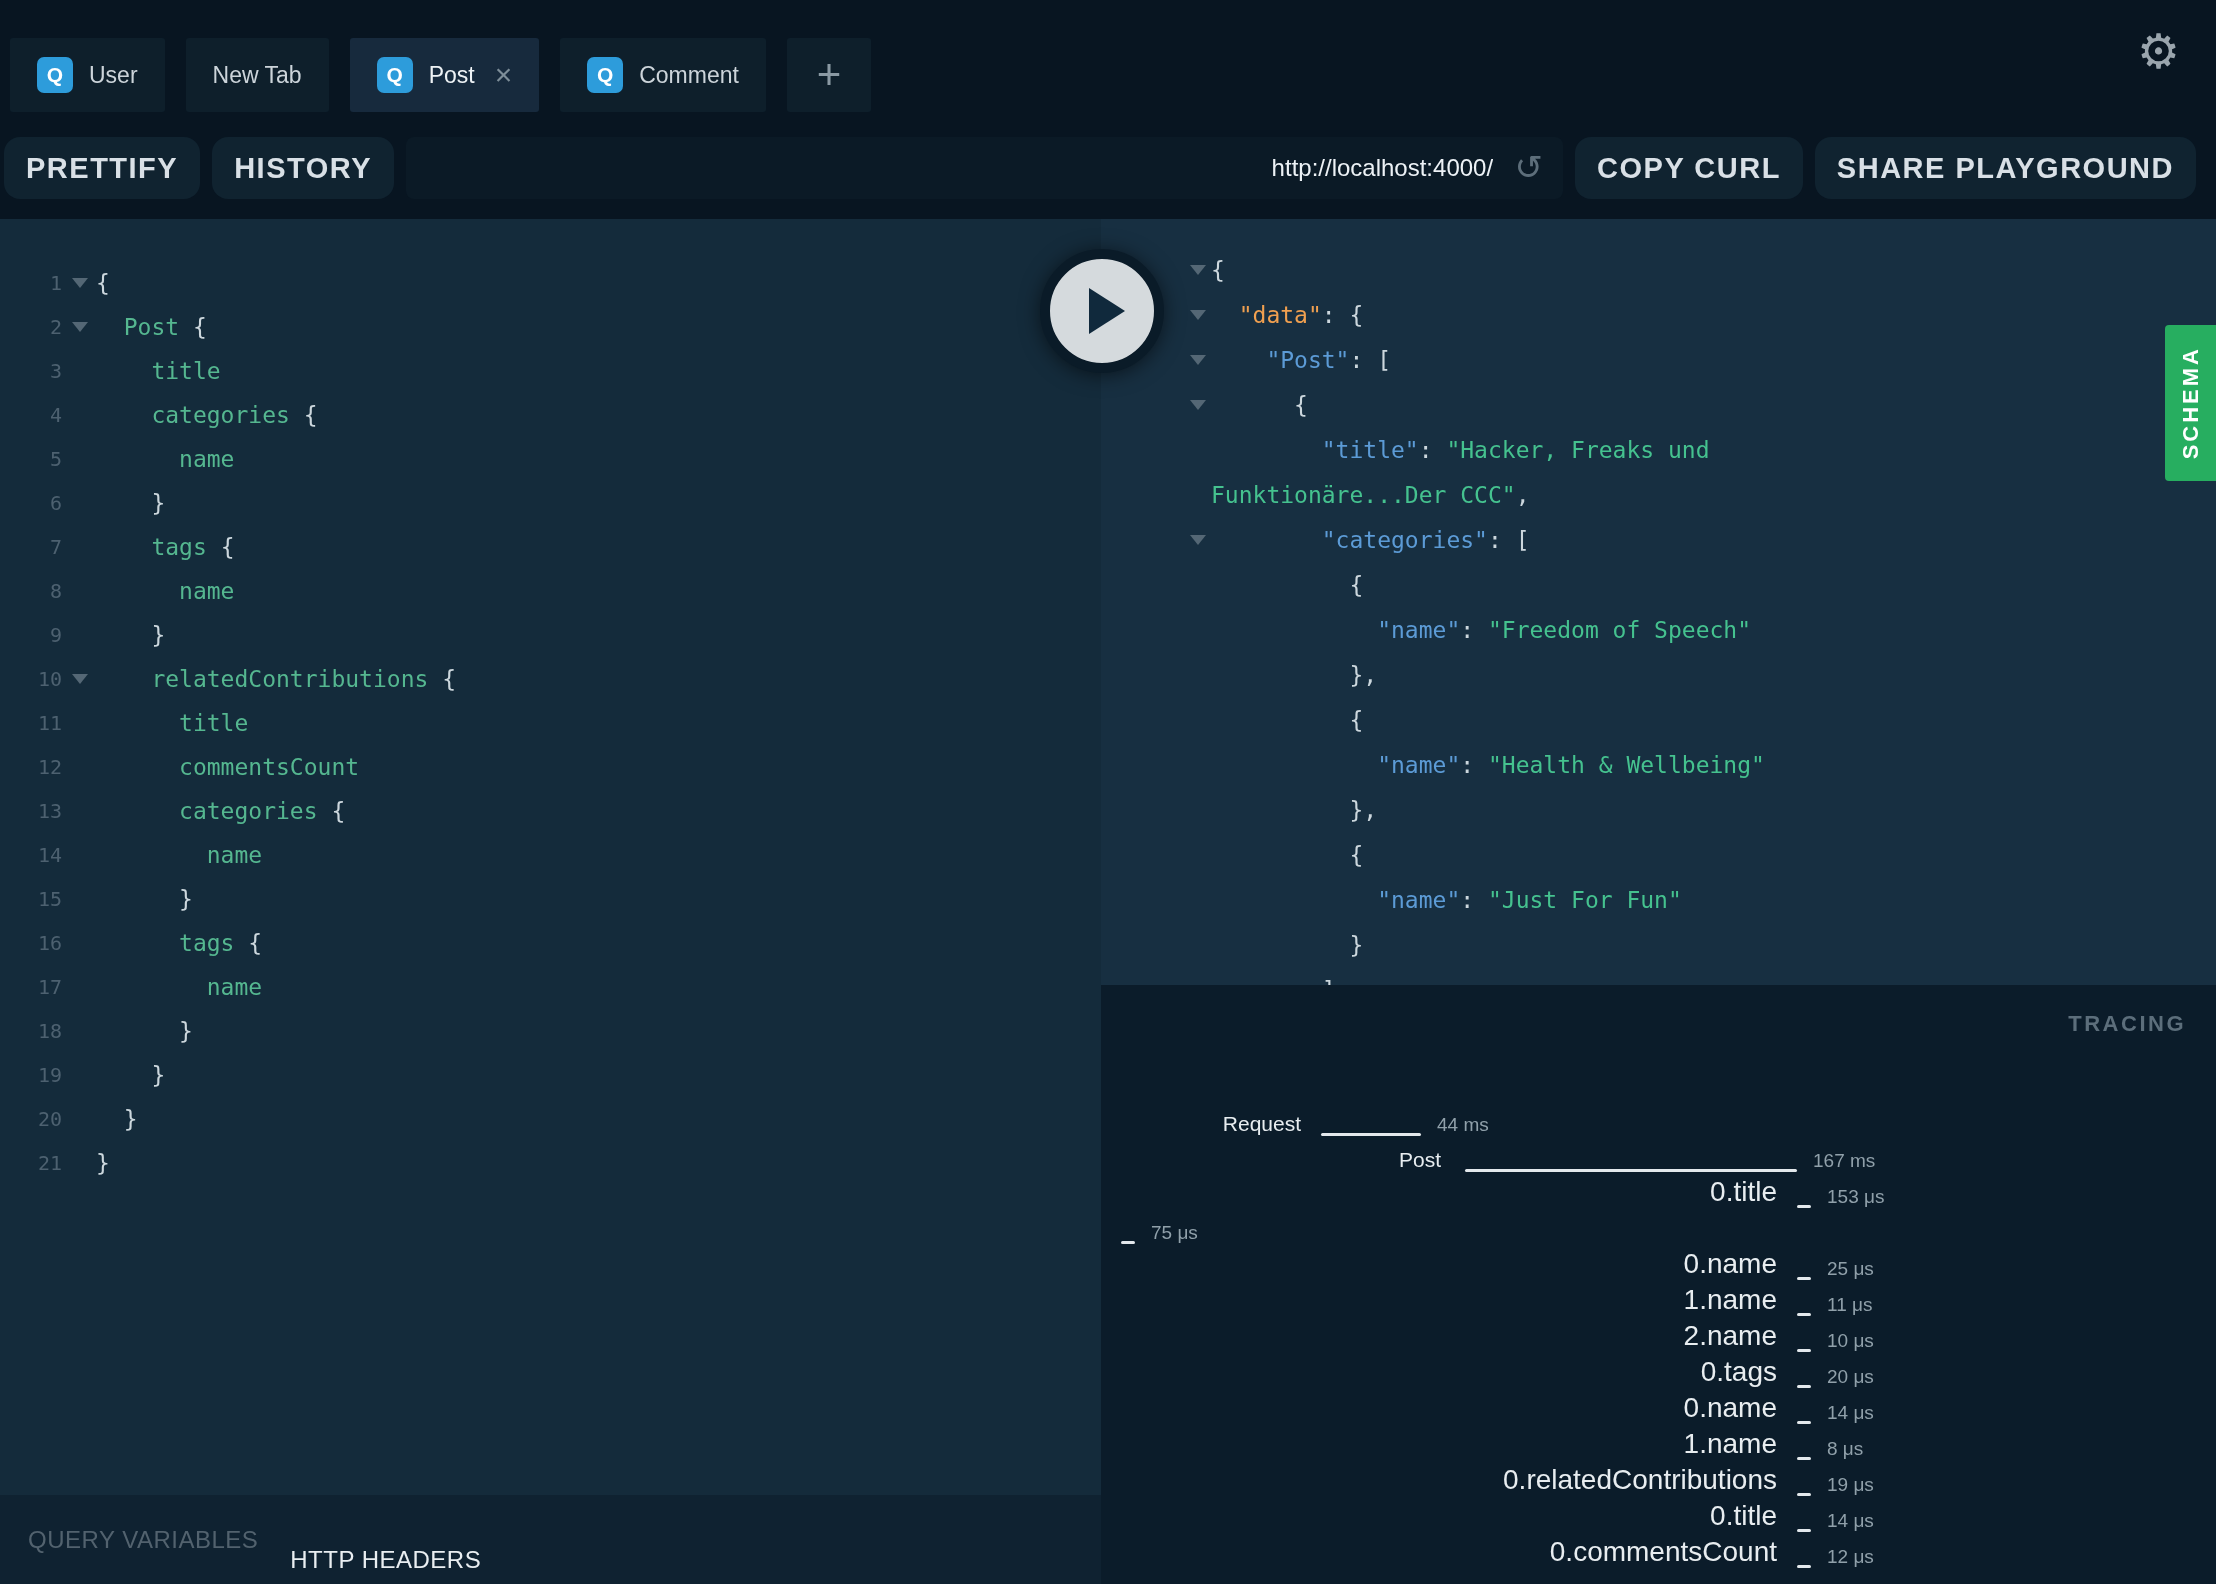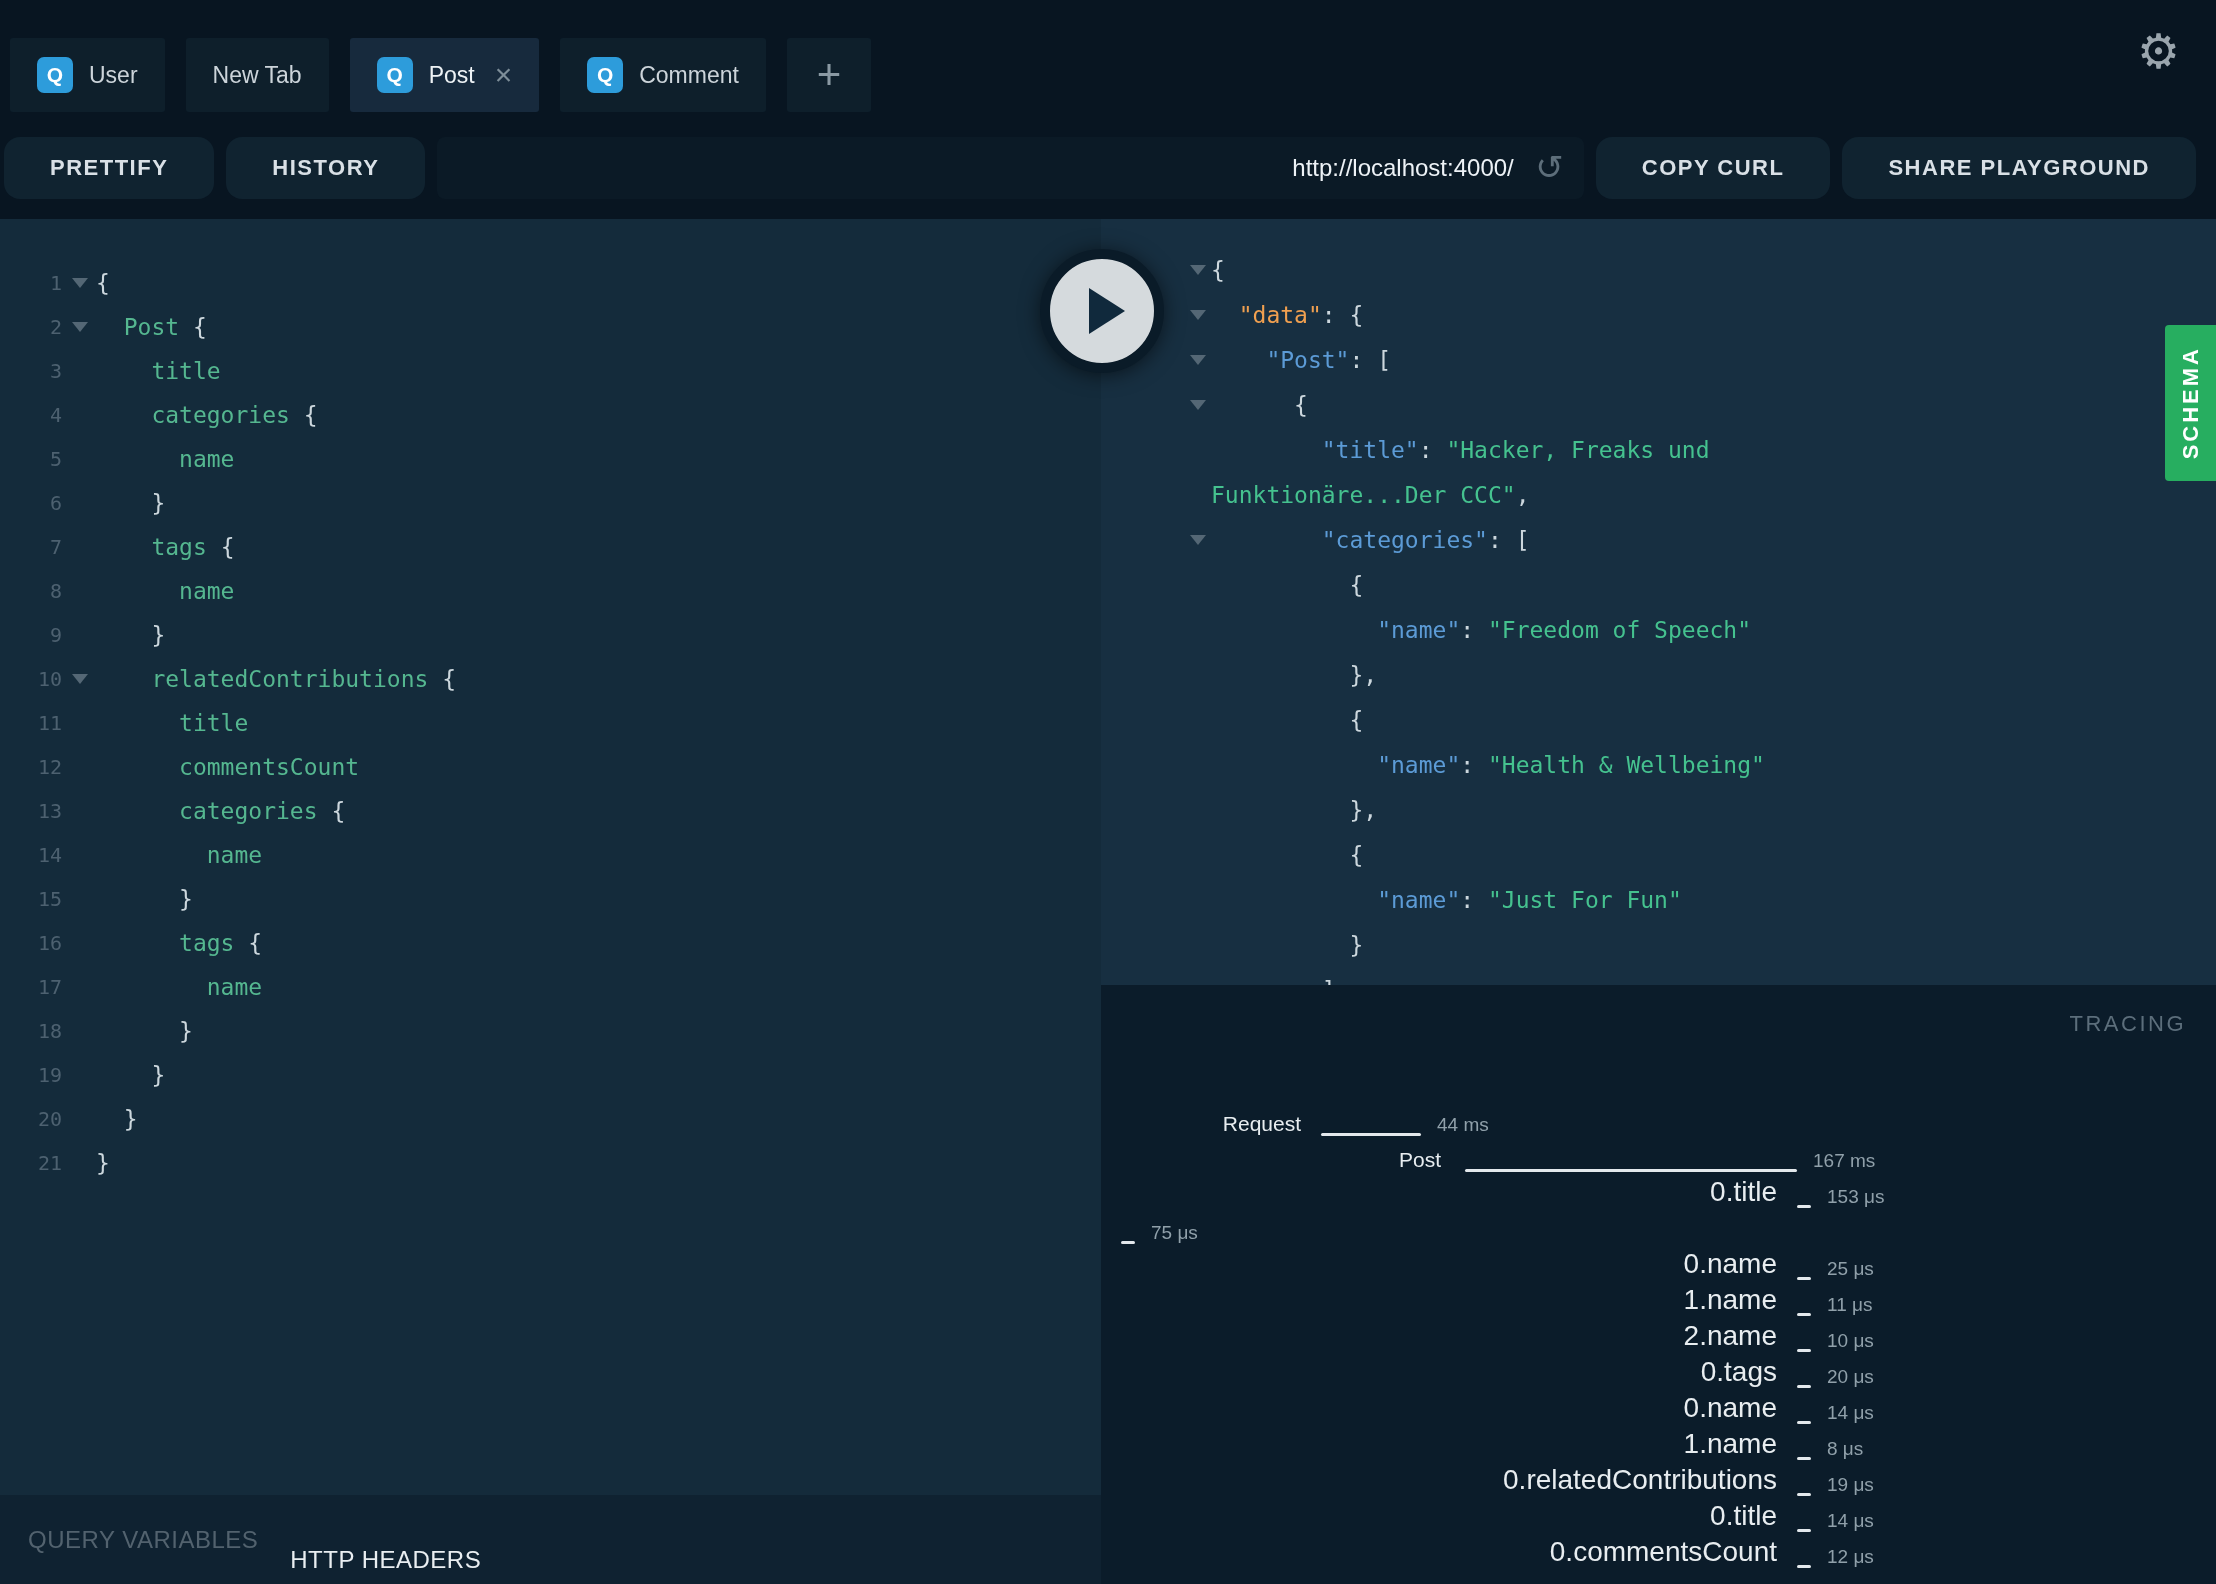--- a/index.html
+++ b/index.html
@@ -25,22 +25,22 @@
     display:flex; align-items:center; justify-content:center; margin-right:16px; flex:none;
   }
   .tab-close { margin-left:20px; color:#7e8e99; font-size:30px; line-height:1; }
   .tab.plus { padding:0; width:84px; justify-content:center; font-size:42px; color:#8a99a3; font-weight:300; }
   .gear { position:absolute; top:28px; right:36px; font-size:48px; color:#9aa5ad; line-height:1; cursor:pointer; }
 
   
   .toolbar { position:absolute; top:137px; left:4px; right:20px; height:62px; display:flex; gap:12px; align-items:stretch; }
   .tbtn {
     background:var(--button-bg,#102330); border:none; border-radius:16px;
-    color:#d9e0e6; font-size:22px; font-weight:600; letter-spacing:1.5px;
-    padding:0 46px; font-family:inherit; cursor:pointer; white-space:nowrap;
+    color:#d9e0e6; font-size:29px; font-weight:600; letter-spacing:1.5px;
+    padding:0 22px; font-family:inherit; cursor:pointer; white-space:nowrap;
   }
   .urlwrap { flex:1; position:relative; background:var(--url-bg,#0b1a26); border-radius:8px; display:flex; align-items:center; }
   .url {
     background:transparent; border:none; color:#edf2f6; font-size:24px;
     padding:0 70px 0 26px; width:100%; height:100%; font-family:inherit; outline:none;text-align:right;
   }
   .reload { position:absolute; right:20px; top:50%; transform:translateY(-52%); font-size:34px; color:#5d6e7a; cursor:pointer; }
 
   
   .editor {
@@ -73,21 +73,21 @@
     gap:32px; padding-left:28px; font-size:24px; font-weight:normal; letter-spacing:0.5px;
   }
   .bottombar .dim { color:var(--qv-dim,#52626e); cursor:pointer; }
   .bottombar .lit { color:#e9eef1; cursor:pointer;margin-top:40px; }
 
   
   .tracing {
     position:absolute; left:1101px; top:985px; width:1115px; height:599px;
     background:var(--tracing-bg,#0b1c2a); overflow:hidden;
   }
-  .tracing-title { position:absolute; top:26px; right:30px; color:var(--trace-title,#5c6e7b); font-size:22px; font-weight:normal; letter-spacing:2.5px; }
+  .tracing-title { position:absolute; top:26px; right:30px; color:var(--trace-title,#5c6e7b); font-size:22px; font-weight:bold; letter-spacing:2.5px; }
   .trace-list { position:absolute; top:115px; left:0; right:0; }
   .trow { display:flex; align-items:flex-end; height:36px; }
   .tlabel { flex:none; text-align:right; color:#e8edf0; font-size:28px; white-space:nowrap; }
   .tbar { flex:none; height:3px; background:var(--bar-white,#e3e8ec); border-radius:2px; }
   .ttime { color:var(--time-gray,#90a0aa); font-size:19px; margin-left:16px; white-space:nowrap; }
   .t-req  .tlabel { width:200px; font-size:21px; }
   .t-req  .tbar   { width:100px; margin-left:20px; }
   .t-post .tlabel { width:340px; font-size:21px; }
   .t-post .tbar   { width:332px; margin-left:24px; }
   .t-field .tlabel{ width:676px; }

